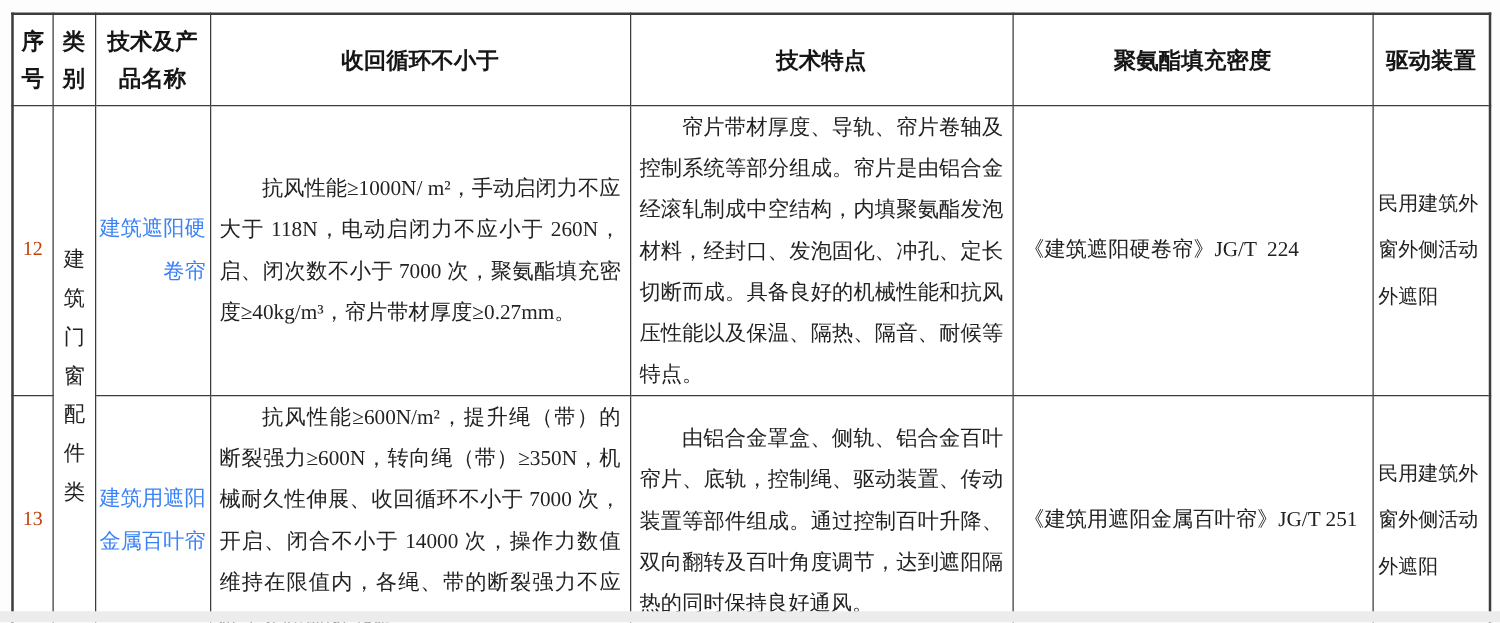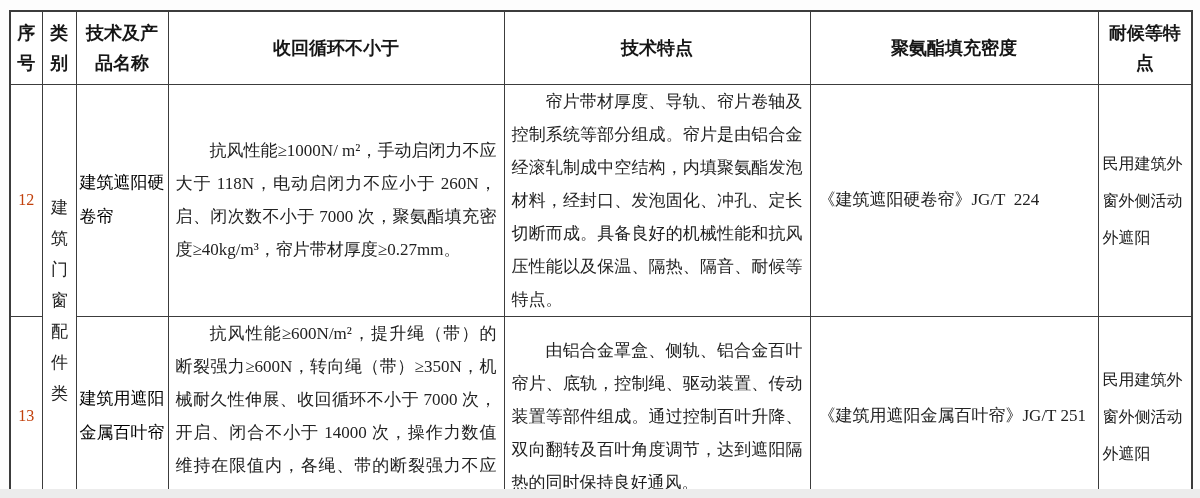--- a/index.html
+++ b/index.html
@@ -36,21 +36,21 @@
     text-align:center;font-size:16px;color:#c2410c;
   }
   td.category-cell{text-align:center;}
   .vertical-text{
     width:1.05em;margin:0 auto;
     word-break:break-all;
     font-size:17px;line-height:31px;text-align:right;color:#222;
   }
   td.name-cell{padding:0 3px;}
   .name-text{
-    font-size:17px;line-height:34px;text-align:left;color:#000000;
+    font-size:17px;line-height:34px;text-align:right;color:#3b82f6;
   }
   td.para-cell{padding:0 7px;}
   .para-text{
     font-size:17px;line-height:33px;
     text-align:justify;text-indent:2em;color:#222;
   }
   td.standard-cell{padding:0 8px;}
   .standard-text{
     font-size:17px;line-height:24px;text-align:left;color:#222;
     white-space:pre-wrap;
@@ -74,21 +74,21 @@
     <col style="width:94px">
   </colgroup>
   <tbody>
       <tr class="header-row">
     <th class="hcell">序号</th>
     <th class="hcell">类别</th>
     <th class="hcell">技术及产品名称</th>
     <th class="hcell">收回循环不小于</th>
     <th class="hcell">技术特点</th>
     <th class="hcell">聚氨酯填充密度</th>
-    <th class="hcell">耐候等特点</th>
+    <th class="hcell">驱动装置</th>
   </tr>
   <tr class="data-row">
     <td class="serial-cell">12</td>
     <td class="category-cell" rowspan="2">
       <div class="vertical-text">建筑门窗配件类</div>
     </td>
     <td class="name-cell">
       <div class="name-text">建筑遮阳硬卷帘</div>
     </td>
     <td class="para-cell">

